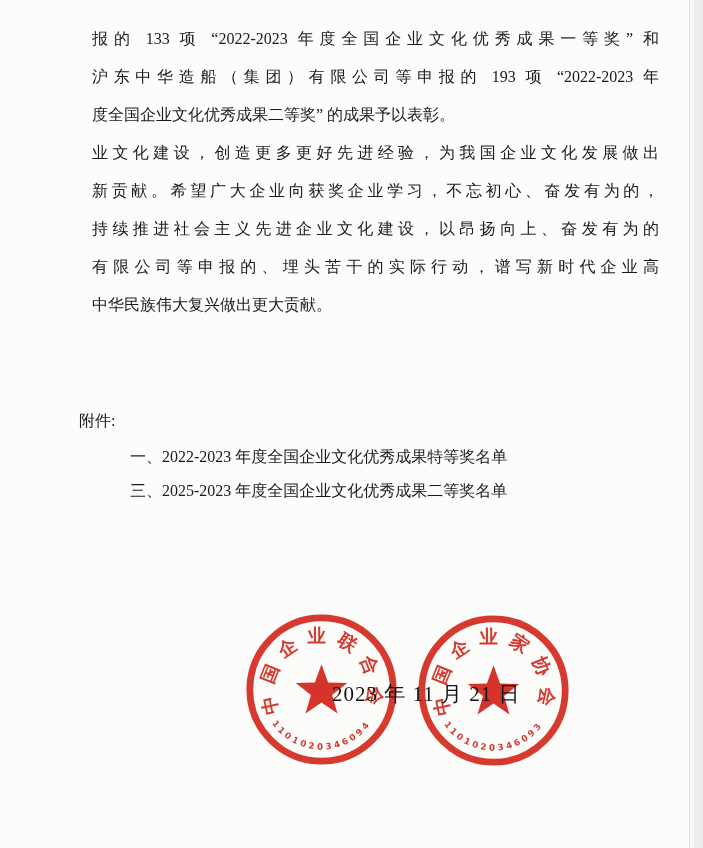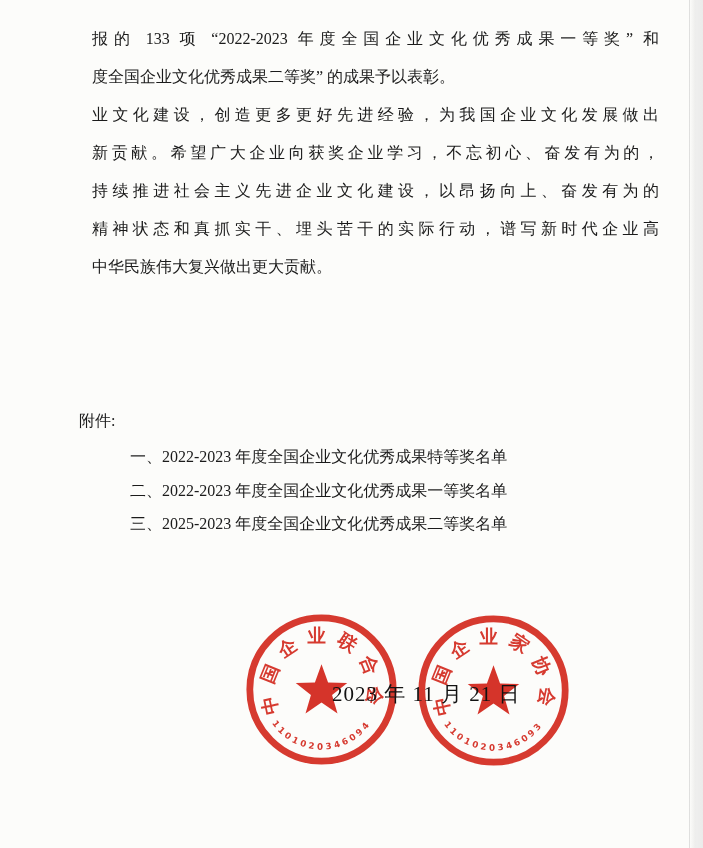--- a/index.html
+++ b/index.html
@@ -57,33 +57,33 @@
     z-index:5;
   }
 </style>
 </head>
 <body>
 
 <div class="page">
 
   <div class="textblock">
     <span class="line fill">报的 133 项 “2022-2023 年度全国企业文化优秀成果一等奖” 和</span>
+    <span class="line fill">沪东中华造船（集团）有限公司等申报的 193 项 “2022-2023 年</span>
     <span class="line">度全国企业文化优秀成果二等奖” 的成果予以表彰。</span>
     <span class="line fill">业文化建设，创造更多更好先进经验，为我国企业文化发展做出</span>
     <span class="line fill">新贡献。希望广大企业向获奖企业学习，不忘初心、奋发有为的，</span>
     <span class="line fill">持续推进社会主义先进企业文化建设，以昂扬向上、奋发有为的</span>
-    <span class="line fill">精神状态和真抓实干、埋头苦干的实际行动，谱写新时代企业高</span>
+    <span class="line fill">有限公司等申报的、埋头苦干的实际行动，谱写新时代企业高</span>
     <span class="line">中华民族伟大复兴做出更大贡献。</span>
   </div>
 
   <div class="attach-label">附件:</div>
 
   <div class="attach-items">
     <span class="attach-item">一、2022-2023 年度全国企业文化优秀成果特等奖名单</span>
-    <span class="attach-item">二、2022-2023 年度全国企业文化优秀成果一等奖名单</span>
     <span class="attach-item">三、2025-2023 年度全国企业文化优秀成果二等奖名单</span>
   </div>
 
   <div class="seal seal-left">
     <svg viewBox="0 0 160 160">
       <defs>
         <path id="arcTopA" d="M 38.4 106 A 49 49 0 1 1 121.6 106" fill="none"></path>
         <path id="arcBotA" d="M 28.6 114.7 A 62 62 0 0 0 131.4 114.7" fill="none"></path>
       </defs>
       <circle cx="80" cy="80" r="74" fill="none" stroke="#d5251a" stroke-width="7" opacity="0.9"></circle>

